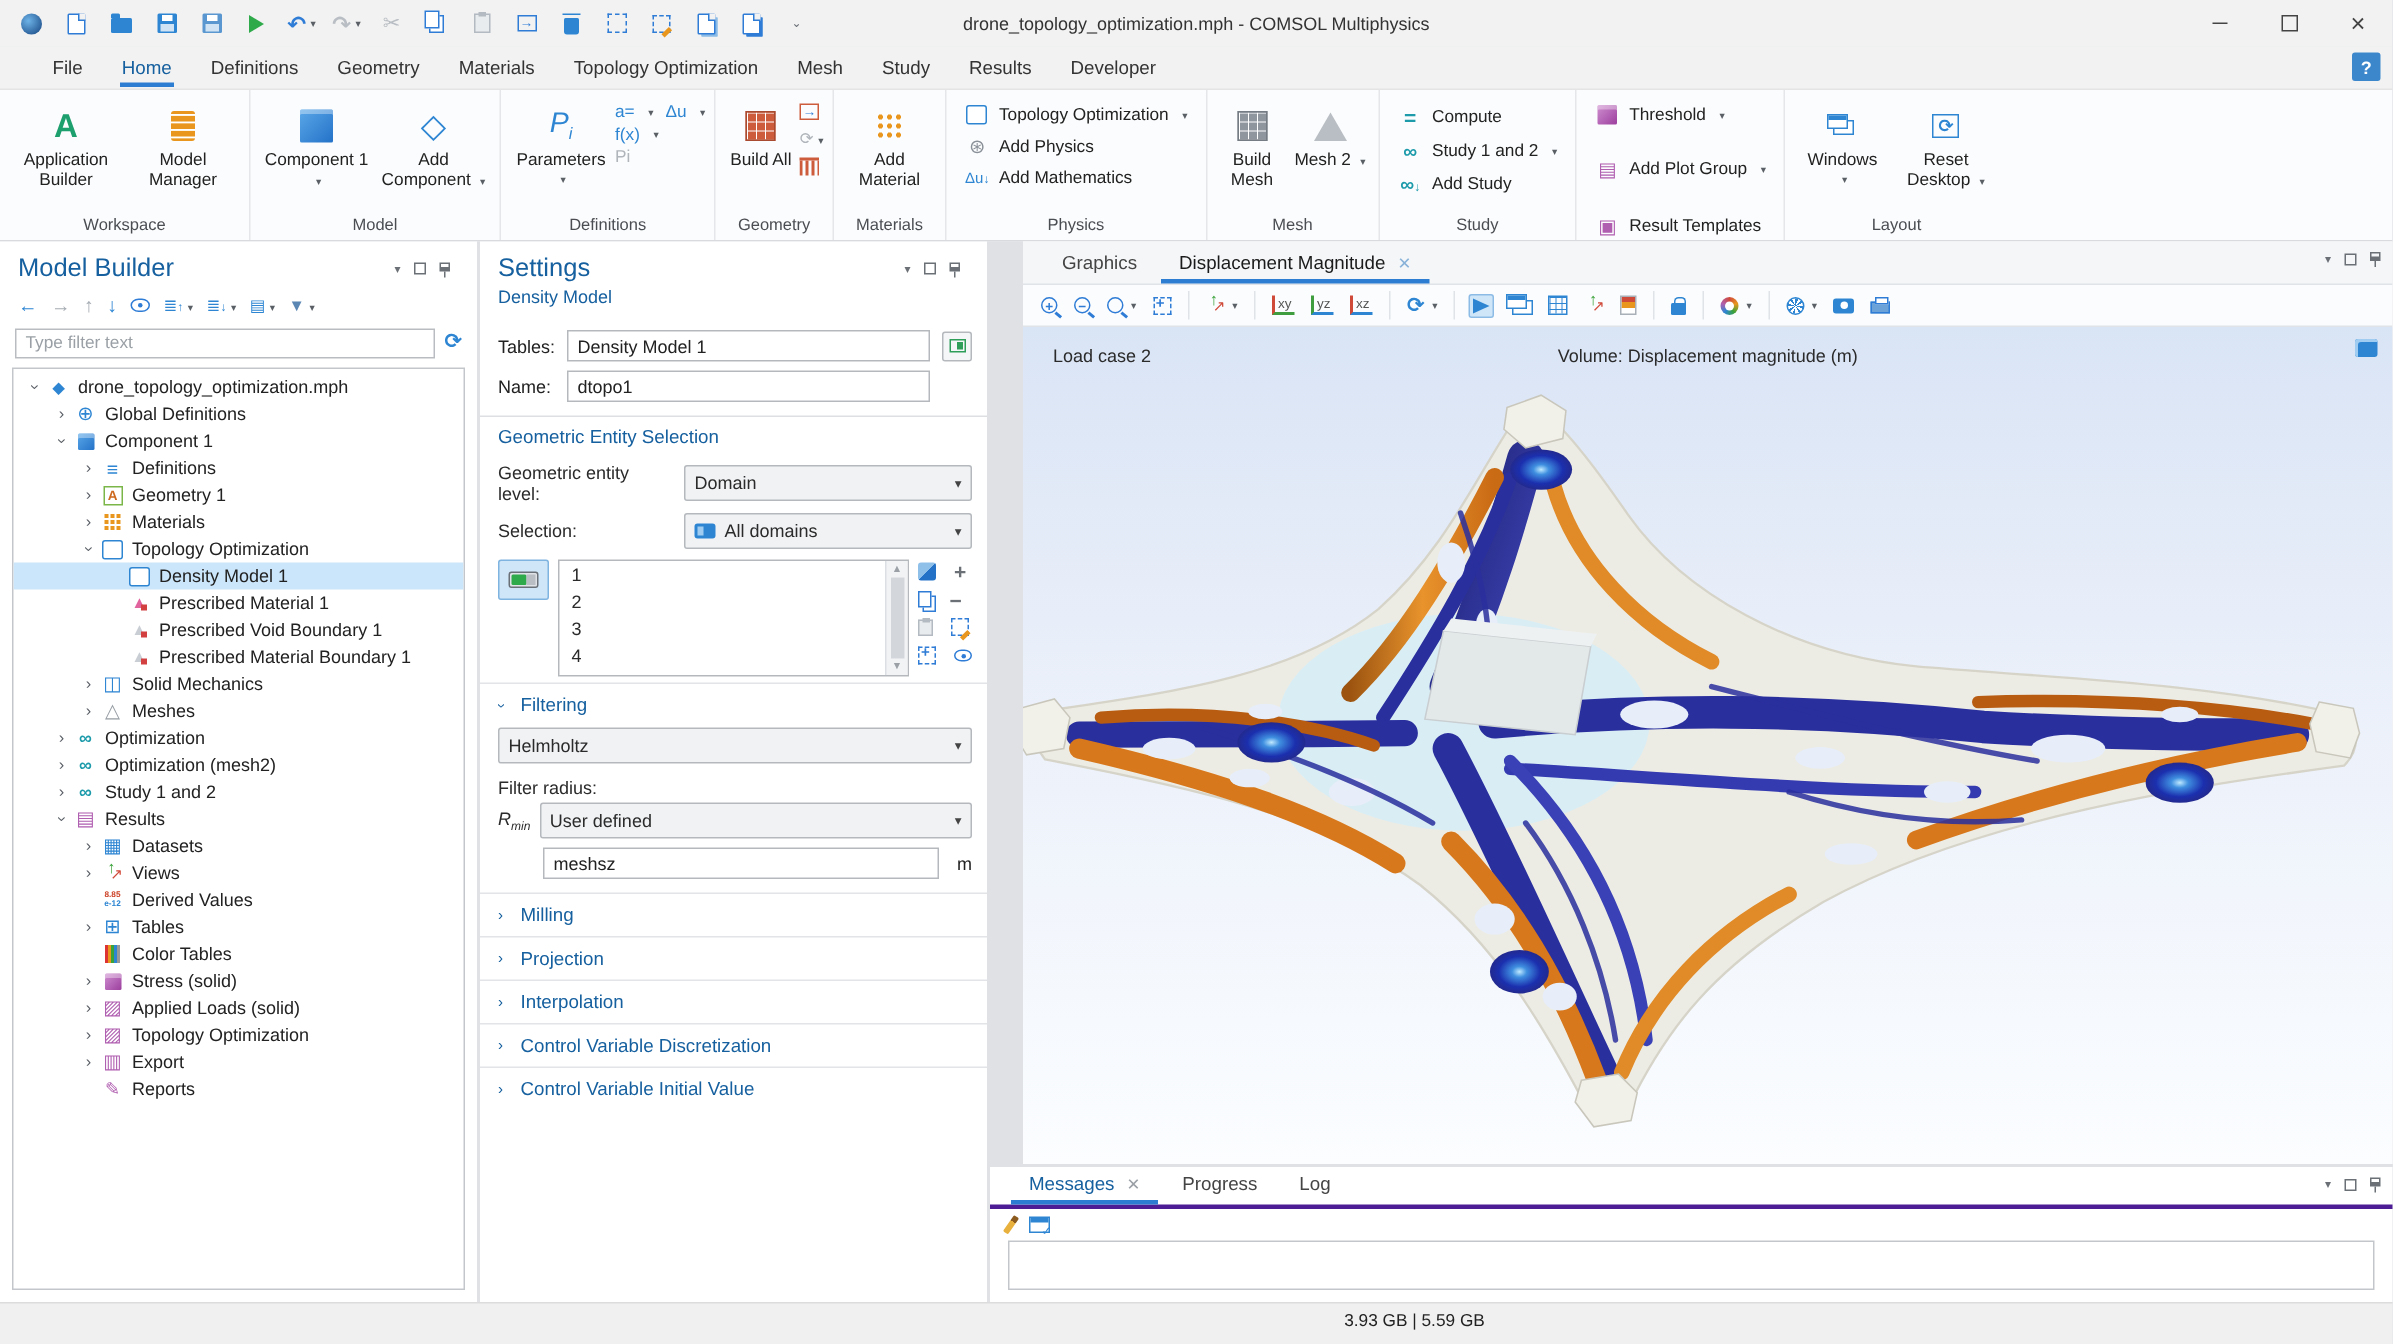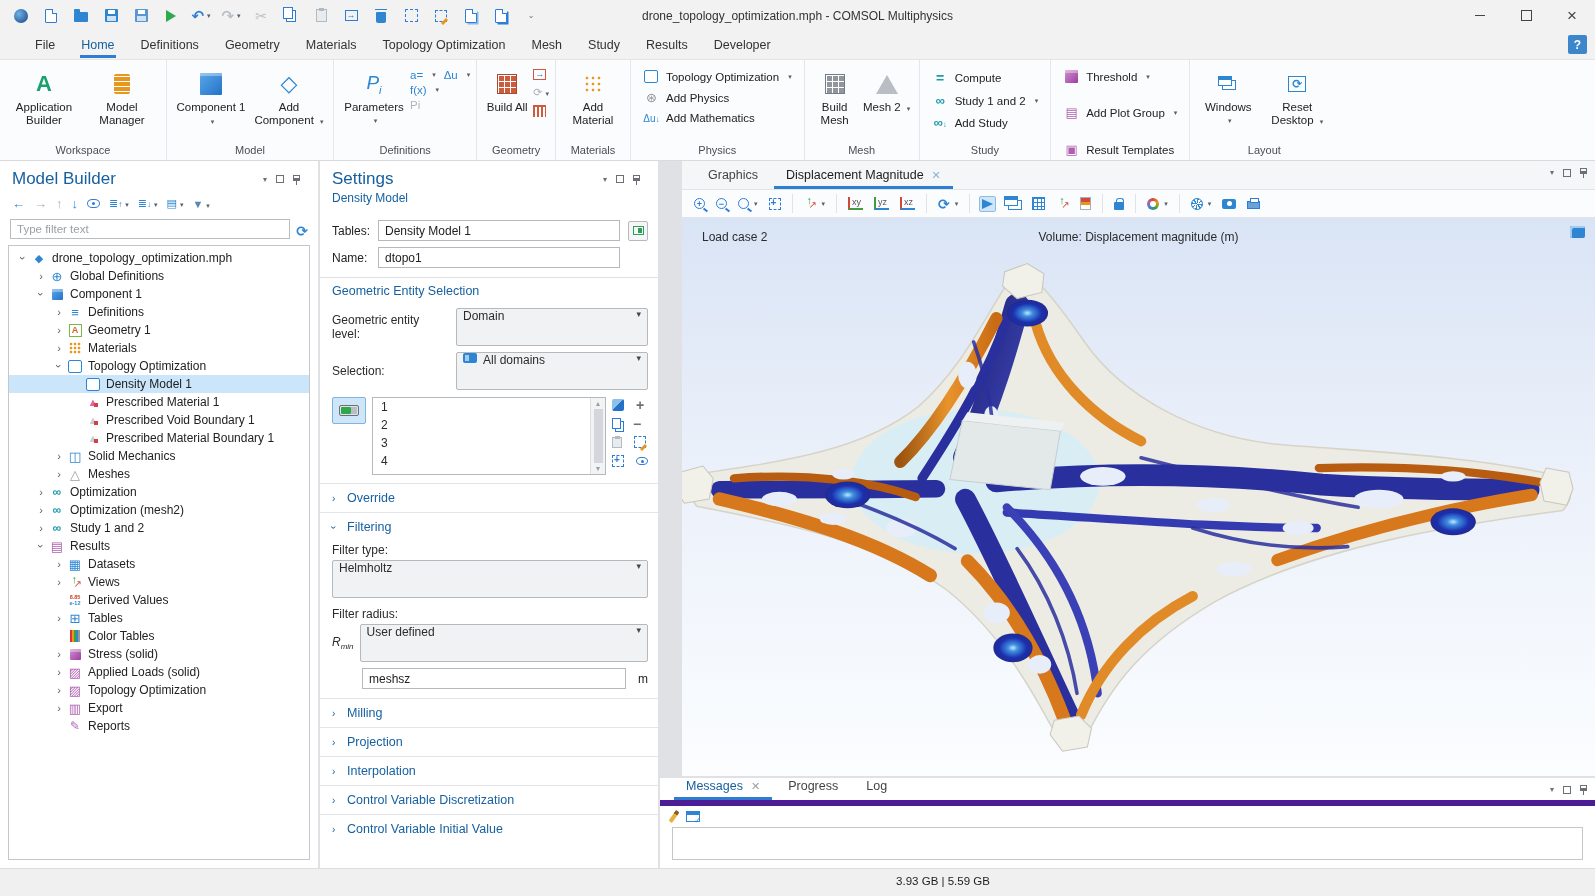--- a/index.html
+++ b/index.html
@@ -104,21 +104,21 @@
   .st { width:338px; flex:none; }
   .rightcol { flex:1; display:flex; flex-direction:column; gap:2px; }
 
   .phead { display:flex; align-items:center; padding:8px 10px 2px 12px; }
   .ptitle { font-size:17px; color:#16609f; }
   .psub { font-size:12px; color:#16609f; padding:0 12px 6px; }
 
   
   .mbtools { display:flex; align-items:center; gap:9px; padding:5px 12px 6px; color:#2e86d3; font-size:13px; }
   .mbtools .gray { color:#a7adb4; }
-  .filterrow { display:flex; align-items:flex-end; gap:6px; padding:2px 10px 6px 10px; }
+  .filterrow { display:flex; align-items:flex-start; gap:6px; padding:2px 10px 6px 10px; }
   .filterinput { flex:1; height:20px; border:1px solid #b9bdc2; padding:0 6px; font-size:11.5px; font-family:inherit; color:#333; }
   .filterinput::placeholder { color:#9aa0a6; }
   .refresh { color:#2e86d3; font-size:14px; font-weight:bold; }
   .treebox { flex:1; border:1px solid #c3c7cc; margin:0 8px 8px; overflow:hidden; padding-top:3px; }
   .trow { display:flex; align-items:center; height:18px; font-size:12px; color:#222; padding-left:6px; white-space:nowrap; }
   .trow.sel { background:#cbe6fa; }
   .texp { width:16px; flex:none; font-size:11px; color:#5a5f66; display:flex; justify-content:center; }
   .texp.c::before { content:'\203A'; }
   .texp.v::before { content:'\203A'; display:inline-block; transform:rotate(90deg); }
   .ti { width:16px; height:15px; display:inline-flex; align-items:center; justify-content:center; flex:none; margin-right:5px; font-size:12px; }
@@ -137,21 +137,21 @@
   .renico { width:11px; height:9px; border:1.3px solid #2e9e58; position:relative; }
   .renico::before { content:''; position:absolute; inset:1px 1px 1px 4px; background:#2e9e58; }
   .hline { height:1px; background:#dddfe3; margin:6px 0 2px; }
   .secheader { display:flex; align-items:center; gap:7px; padding:7px 12px; color:#16609f; font-size:12.5px; border-top:1px solid #e2e4e8; }
   .secheader.first { border-top:none; }
   .secchev { font-size:10px; color:#16609f; width:8px; }
   .secchev.c::before { content:'\203A'; }
   .secchev.v::before { content:'\203A'; display:inline-block; transform:rotate(90deg); }
   .ctlrow { display:flex; align-items:center; padding:3px 10px 3px 12px; gap:6px; }
   .ctlrow .lab { width:118px; flex:none; }
-  .selectbox { flex:1; height:38px; background:#f1f2f4; border:1px solid #b5b9be; border-radius:2px; display:flex; padding:0 6px; gap:6px; position:relative; }
+  .selectbox { flex:1; height:24px; background:#f1f2f4; border:1px solid #b5b9be; border-radius:2px; display:flex; align-items:center; padding:0 6px; gap:6px; position:relative; }
   .selectbox::after { content:'\25BE'; position:absolute; right:6px; color:#444; font-size:9px; }
   .selico { width:14px; height:10px; background:#2e86d3; border-radius:2px; position:relative; flex:none; }
   .selico::before { content:''; position:absolute; left:2px; top:2px; width:4px; height:6px; background:#9fccf0; }
   .dompicker { display:flex; padding:4px 10px 4px 12px; gap:6px; }
   .togglebtn { width:34px; height:27px; border:1px solid #7fb3e0; background:#cfe6f8; border-radius:2px; display:flex; align-items:center; justify-content:center; flex:none; }
   .togglesw { width:20px; height:11px; border:1px solid #6a7077; background:#dfe3e7; border-radius:2px; position:relative; }
   .togglesw::before { content:''; position:absolute; left:1px; top:1px; width:10px; height:7px; background:#2faa4a; border-radius:1px; }
   .togglesw::after { content:''; position:absolute; right:1px; top:1px; width:6px; height:7px; background:#b9bec4; }
   .domlist { flex:1; height:78px; border:1px solid #b5b9be; background:#fff; display:flex; }
   .domitems { flex:1; padding:2px 8px; }
@@ -181,21 +181,21 @@
   .gtb { display:flex; align-items:center; gap:2px; padding:2px 2px; border-radius:2px; }
   .gtb.active { background:#cfe6f8; border:1px solid #8cbcе6; }
   .gtb.active { border:1px solid #8cbce6; }
   .plotarea { flex:1; position:relative; background:linear-gradient(#d9e4f5 0%,#e8eef9 35%,#fbfdff 100%); overflow:hidden; }
   .plotarea .hleft { position:absolute; left:20px; top:12px; font-size:12px; color:#2b2b2b; }
   .plotarea .htitle { position:absolute; left:0; right:0; top:12px; text-align:center; font-size:12px; color:#2b2b2b; }
   .plotprops { position:absolute; right:10px; top:8px; width:15px; height:12px; background:#2e86d3; border-radius:2px; box-shadow:inset 2px 2px 0 #9fccf0; }
 
   
   .bpanel { height:90px; background:#fff; display:flex; flex-direction:column; }
-  .btabs { height:28px; display:flex; align-items:flex-end; padding-left:12px; position:relative; border-bottom:6px solid #4c1d95; }
+  .btabs { height:28px; display:flex; align-items:flex-end; padding-left:12px; position:relative; border-bottom:3px solid #4c1d95; }
   .btoolbar { display:flex; align-items:center; gap:10px; padding:4px 12px; }
   .msgbrush { width:4px; height:13px; background:linear-gradient(#8a5a1e 0 4px,#e8b13d 4px); transform:rotate(35deg); border-radius:1px; }
   .tblwin { width:14px; height:11px; border:1.4px solid #2e86d3; position:relative; background:#fff; }
   .tblwin::before { content:''; position:absolute; top:0; left:0; right:0; height:2.5px; background:#2e86d3; }
   .tblwin::after { content:'\2713'; position:absolute; right:-2px; bottom:-4px; color:#2e86d3; font-size:8px; font-weight:bold; }
   .msgbox { flex:1; margin:0 12px 8px; border:1px solid #c3c7cc; background:#fff; }
 
   
   .statusbar { position:absolute; left:0; right:0; bottom:0; height:28px; background:#f0f0f0; border-top:1px solid #dcdcdc; }
   .memtext { position:absolute; left:943px; top:6px; transform:translateX(-50%); font-size:11.5px; color:#222; }
@@ -759,30 +759,25 @@
             <span class="i-paste" style="width:10px;height:11px;"></span>
             <span class="brushico"></span>
           </div>
         <div class="dombtnrow">
             <span class="zoomselico"></span>
             <span class="eye" style="width:12px;height:8px;"></span>
           </div>
       </div>
     </div>
 
-    <div class="secheader" style="margin-top:4px;">
-        <span class="secchev c"></span>
-        <span>Override</span>
-      </div>
     <div class="secheader">
         <span class="secchev v"></span>
         <span>Filtering</span>
       </div>
 
-    <div class="subrow">Filter type:</div>
     <div class="ctlrow" style="padding-top:1px;">
       <div class="selectbox">
           <span>Helmholtz</span>
         </div>
     </div>
     <div class="subrow" style="padding-top:6px;">Filter radius:</div>
     <div class="ctlrow" style="padding-top:1px;">
       <span class="rmin"><span>R</span><sub>min</sub></span>
       <div class="selectbox">
           <span>User defined</span>

